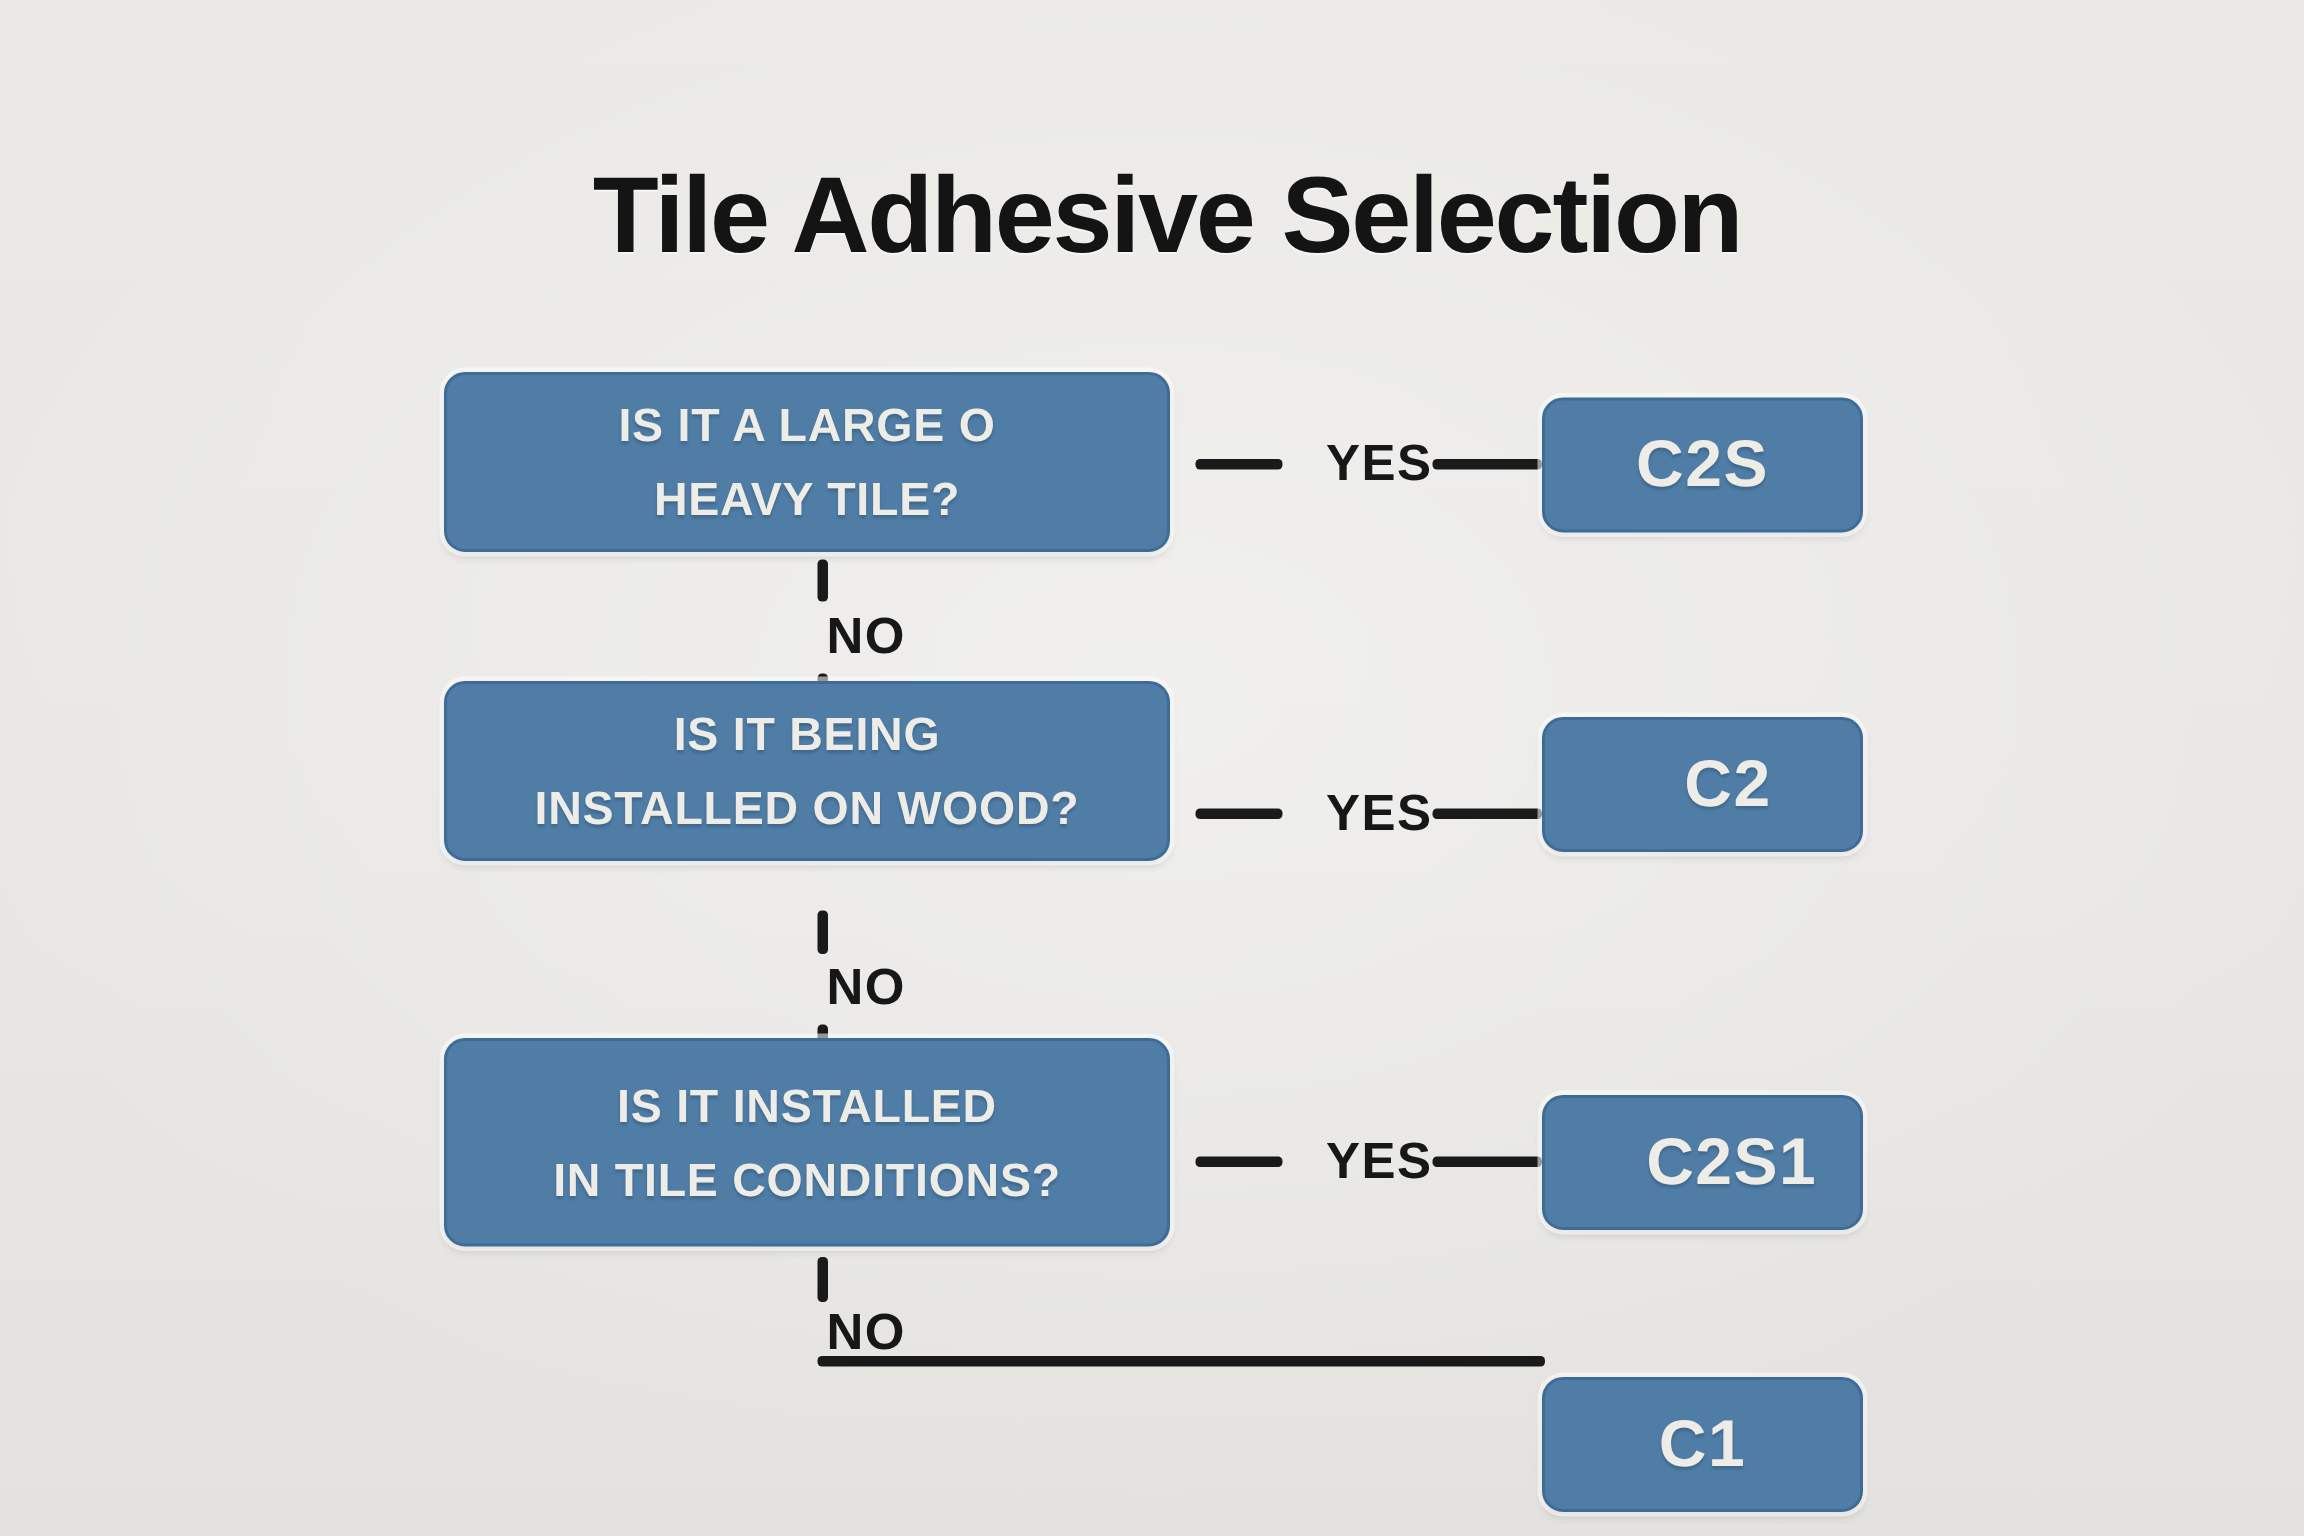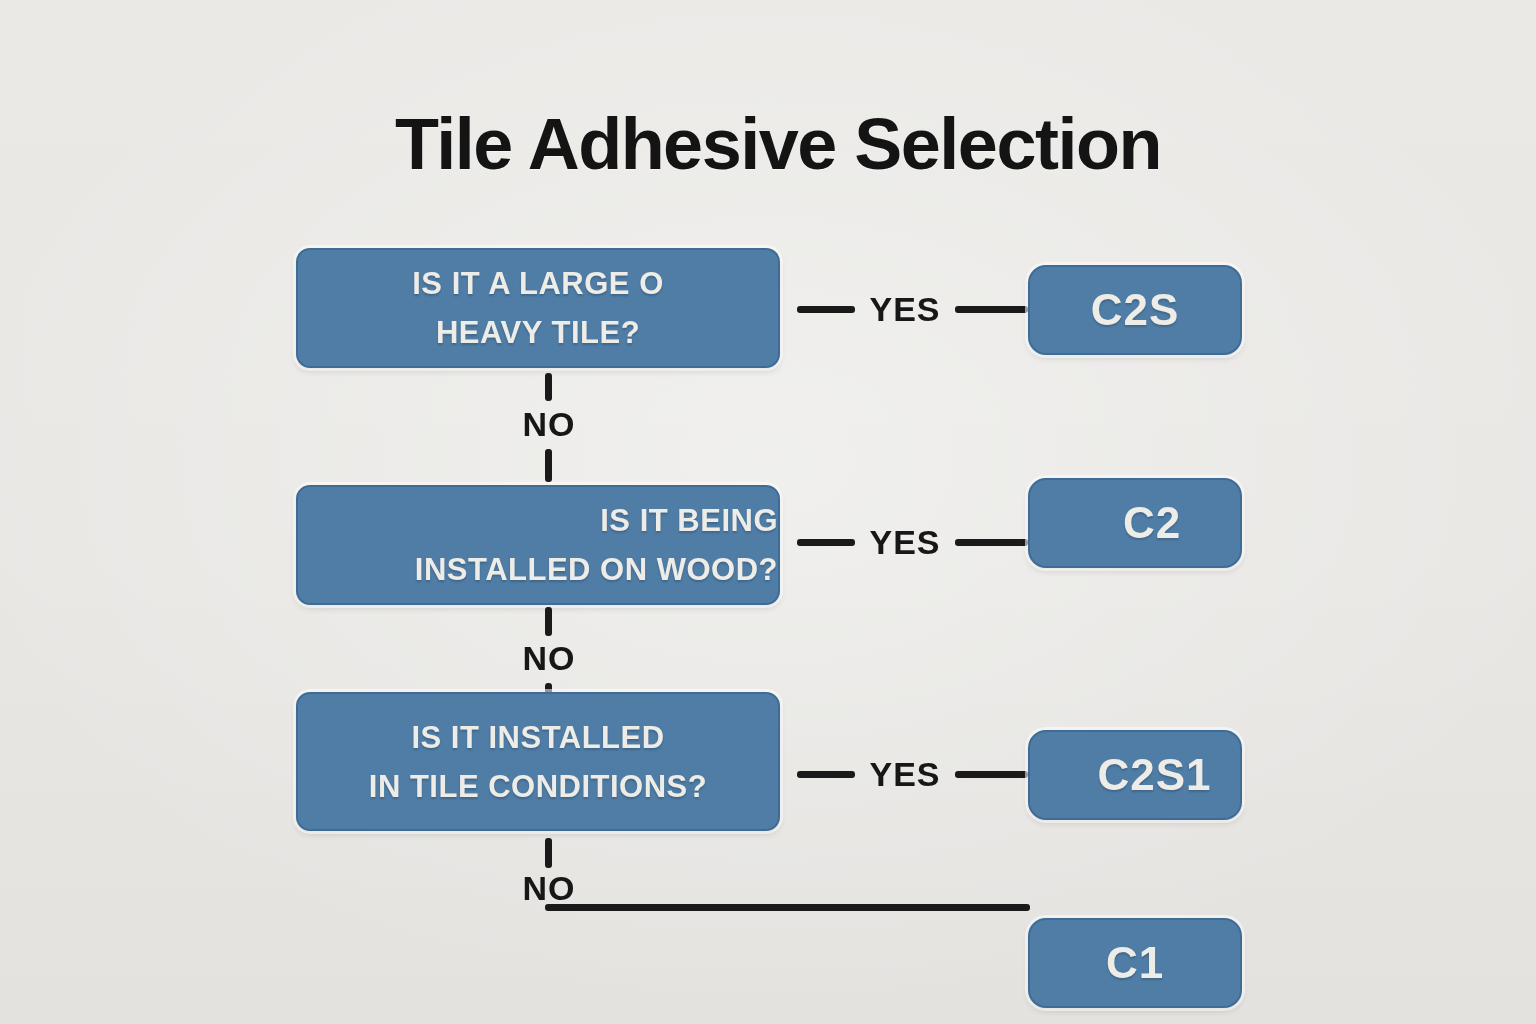--- a/index.html
+++ b/index.html
@@ -34,21 +34,21 @@
     background: var(--node_fill, #4f7da6);
     border: 2px solid var(--node_border, #3e6c96);
     border-radius: 14px;
     box-shadow: 0 0 0 3px rgba(255,255,255,0.55), 0 3px 6px rgba(60,60,60,0.18);
     display: flex;
     flex-direction: column;
     align-items: center;
     justify-content: center;
   }
   .qbox { left: 296px; width: 484px; }
-  .rbox { left: 1028px; width: 214px; height: 90px; border-radius: 18px; }
+  .rbox { left: 1028px; width: 214px; height: 90px; }
   .qline {
     font-size: 31px;
     line-height: 49px;
     font-weight: 700;
     letter-spacing: 0.5px;
     color: var(--node_text, #eeece7);
     text-align: center;
     text-shadow: 0 2px 2px rgba(20,40,60,0.25);
   }
   .rtext {
@@ -70,21 +70,21 @@
     width: 7px;
     background: var(--connector, #1a1a1a);
     border-radius: 3px;
   }
   .conn-label {
     position: absolute;
     font-size: 34px;
     font-weight: 800;
     letter-spacing: 1px;
     color: #171717;
-    text-align: center;
+    text-align: right;
     line-height: 48px;
     height: 48px;
   }
   .yes-label { left: 855px; width: 100px; }
   .no-label { left: 494px; width: 110px; }
 </style>
 </head>
 <body>
 
 <div class="canvas">
@@ -100,21 +100,21 @@
   <div class="conn-label yes-label" style="top:285px;">YES</div>
   <div class="hline" style="left:955px; top:306px; width:73px;"></div>
   <div class="rbox" style="top:265px;">
     <span class="rtext">C2S</span>
   </div>
 
   <div class="vline" style="top:373px; height:28px;"></div>
   <div class="conn-label no-label" style="top:400px;">NO</div>
   <div class="vline" style="top:449px; height:33px;"></div>
 
-  <div class="qbox" style="top:485px; height:120px;align-items:flex-end;">
+  <div class="qbox" style="top:454px; height:120px;">
     <div class="qline">IS IT BEING</div>
     <div class="qline">INSTALLED ON WOOD?</div>
   </div>
 
   <div class="hline" style="left:797px; top:539px; width:58px;"></div>
   <div class="conn-label yes-label" style="top:518px;">YES</div>
   <div class="hline" style="left:955px; top:539px; width:73px;"></div>
   <div class="rbox" style="top:478px;padding-left:34px;">
     <span class="rtext">C2</span>
   </div>

